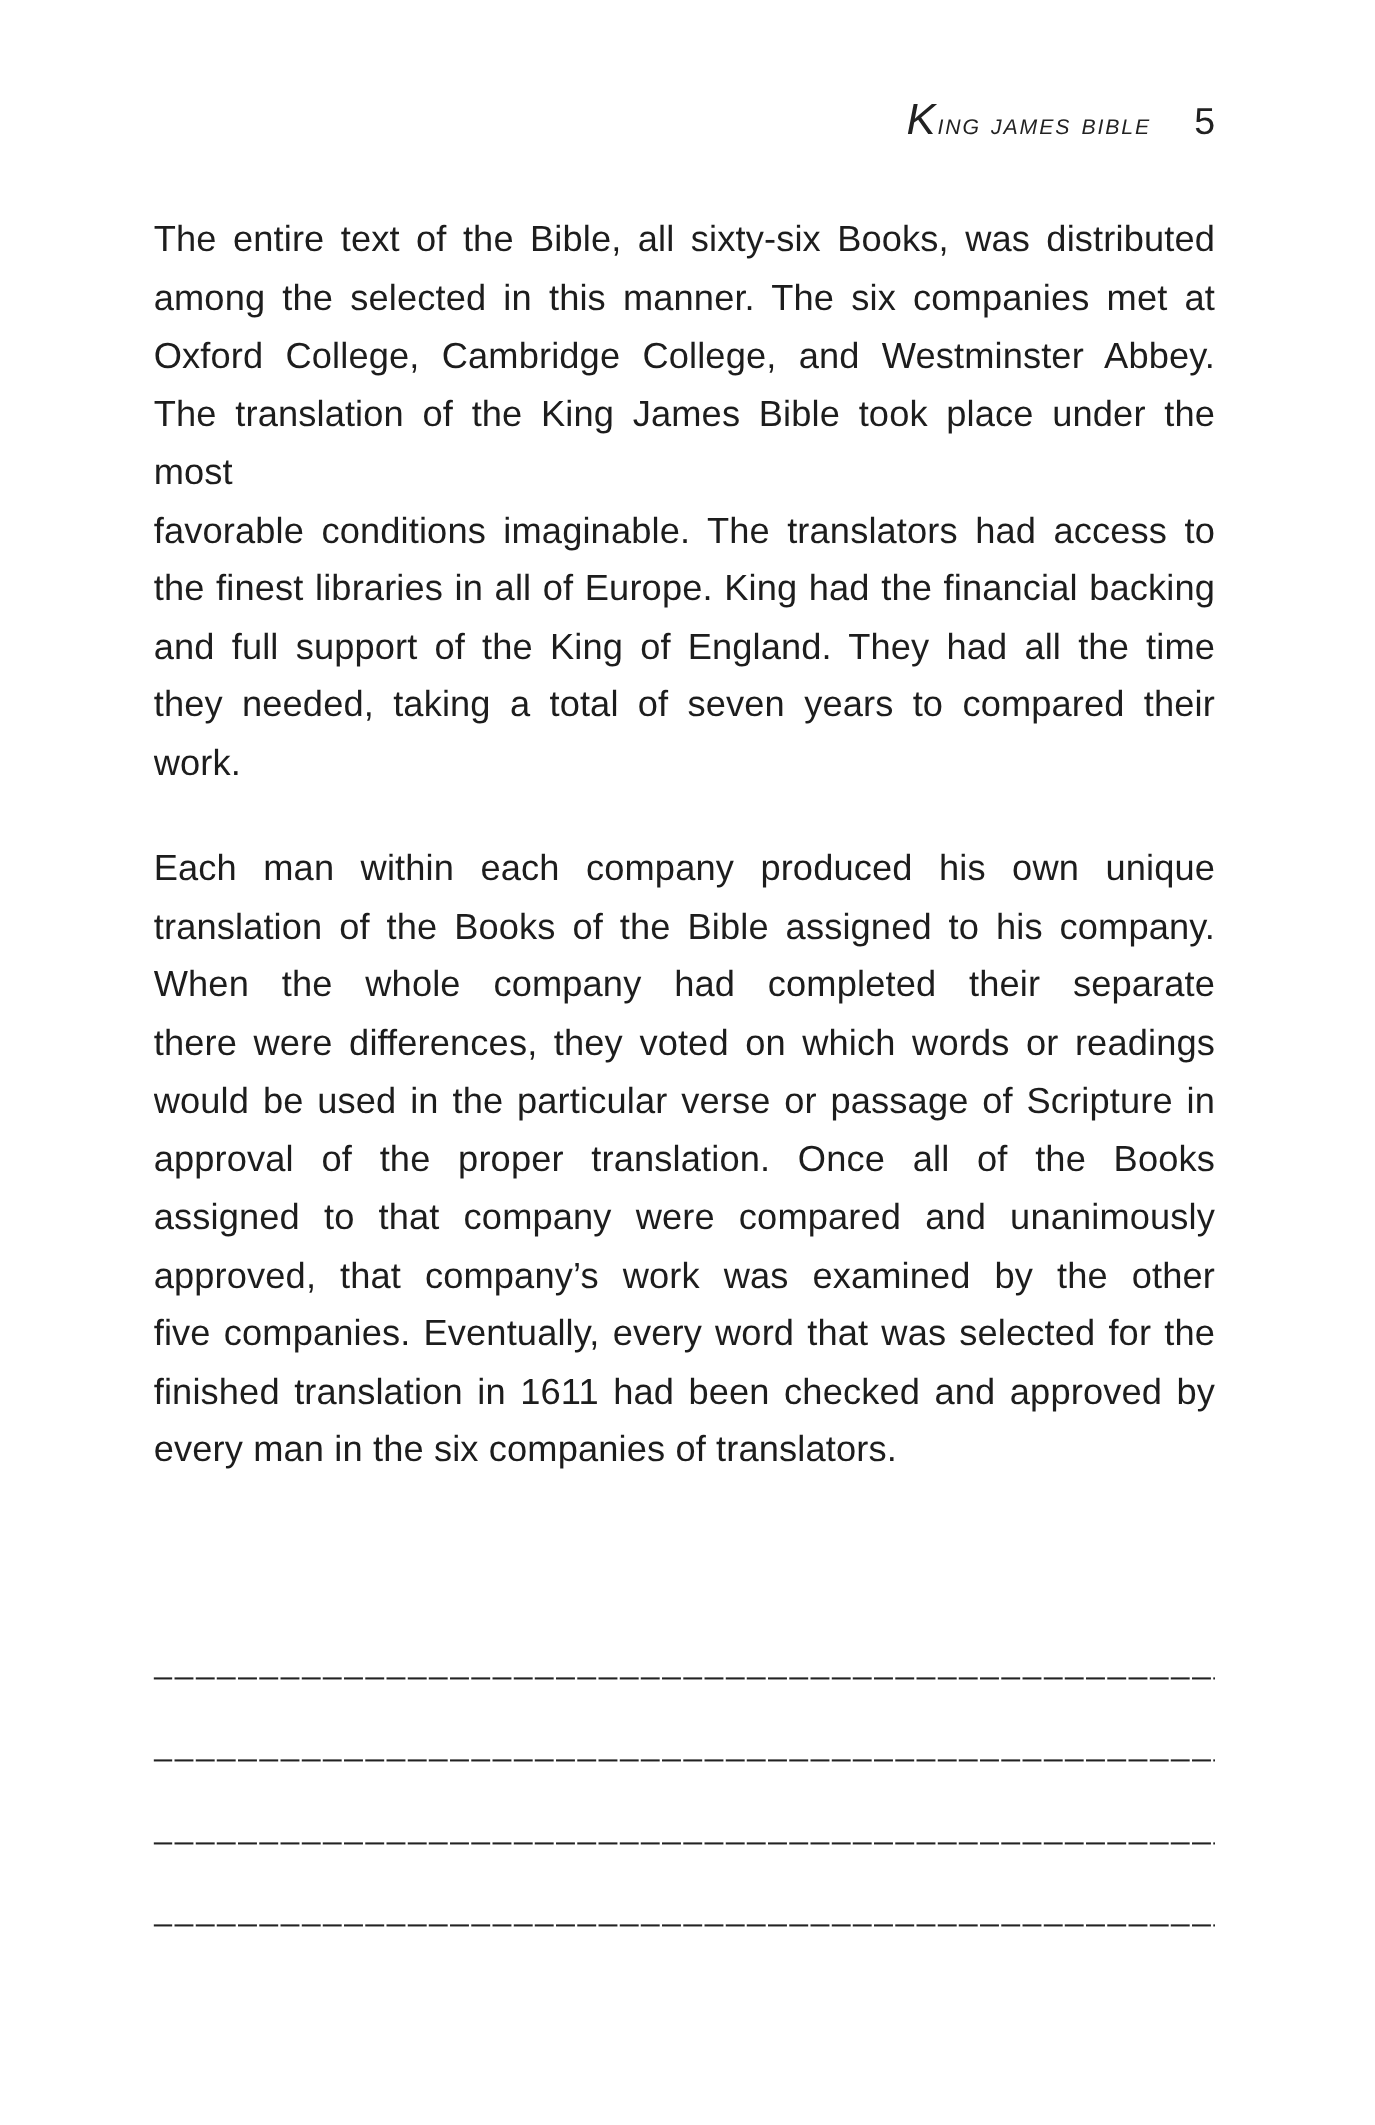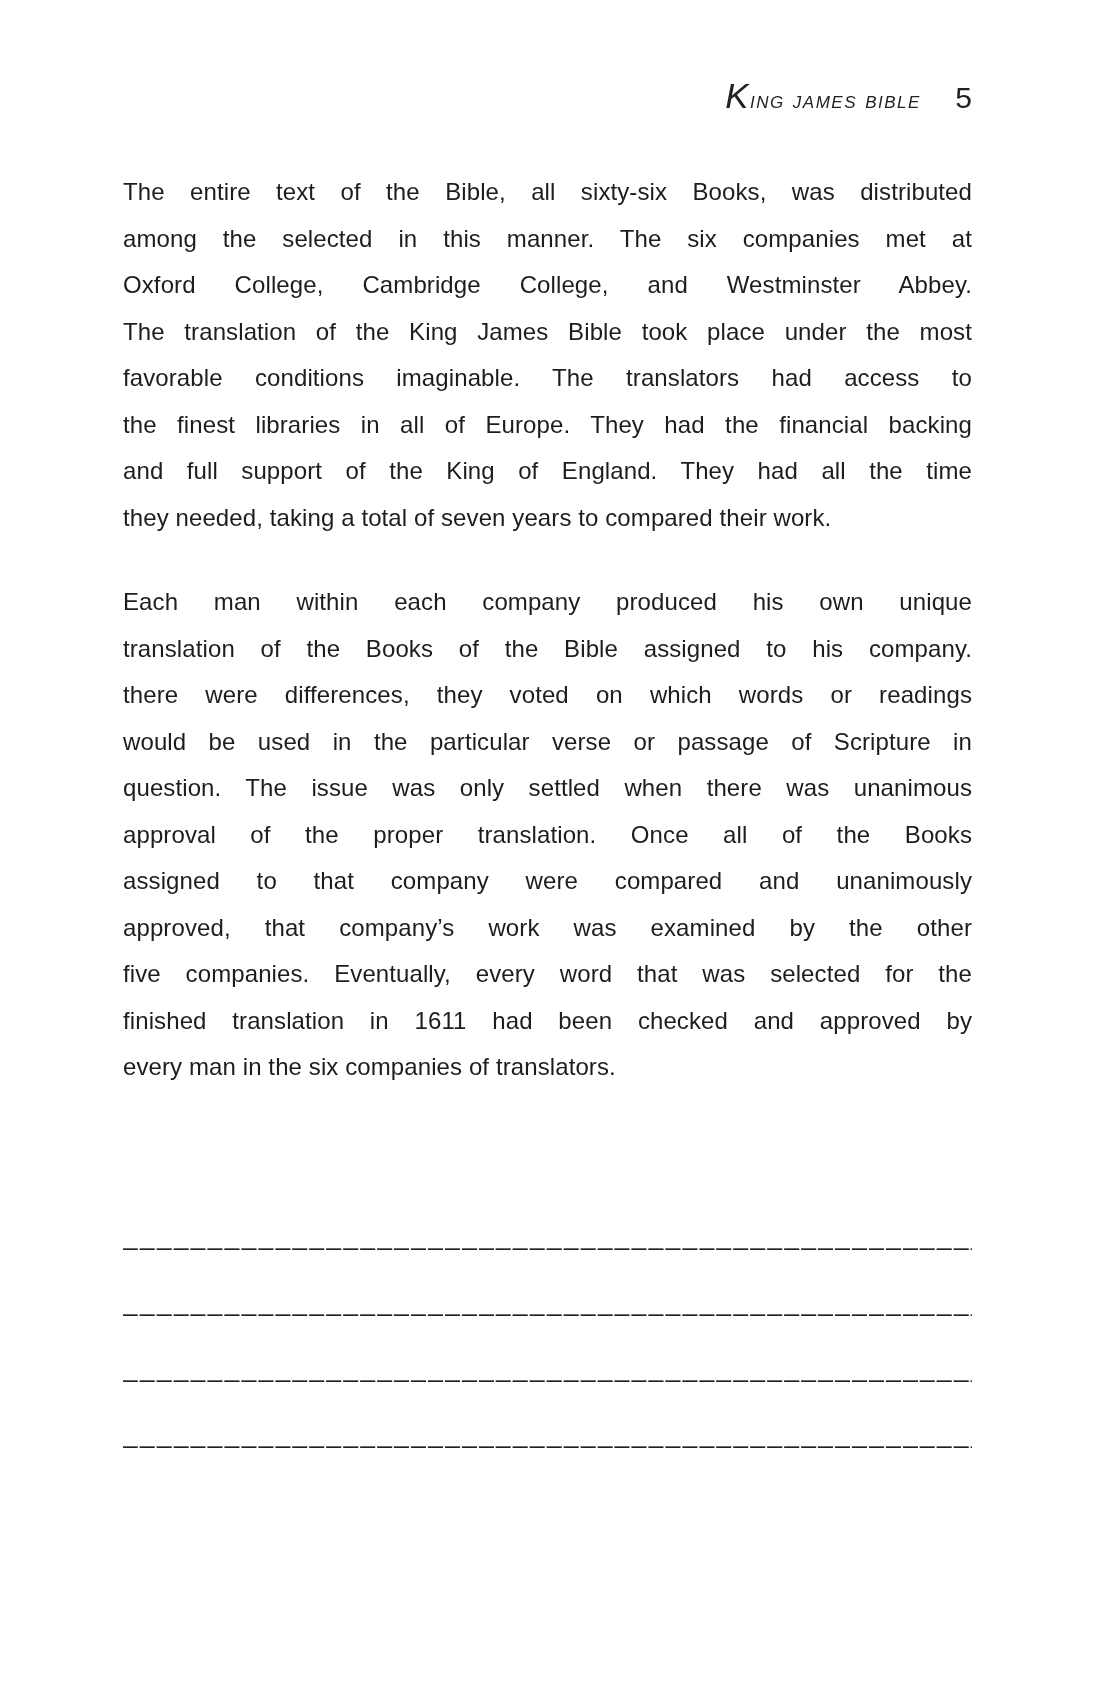--- a/index.html
+++ b/index.html
@@ -48,21 +48,21 @@
   }
   .page-number {
     display: inline-block;
     margin-left: 30px;
     font-size: 30px;
     font-style: normal;
     color: #222;
   }
   
   .para {
-    font-size: 24px;
+    font-size: 29px;
     line-height: 46.5px;
     letter-spacing: 0.1px;
   }
   .para-1 { margin-top: 50px; }
   .para-2 { margin-top: 38px; }
   .tline {
     text-align: justify;
     text-align-last: justify;
     -moz-text-align-last: justify;
     white-space: normal;
@@ -95,31 +95,31 @@
       <span class="header-title">King James Bible</span>
       <span class="page-number">5</span>
     </div>
 
     <div class="para para-1">
         <div class="tline">The entire text of the Bible, all sixty-six Books, was distributed</div>
         <div class="tline">among the selected in this manner. The six companies met at</div>
         <div class="tline">Oxford College, Cambridge College, and Westminster Abbey.</div>
         <div class="tline">The translation of the King James Bible took place under the most</div>
         <div class="tline">favorable conditions imaginable. The translators had access to</div>
-        <div class="tline">the finest libraries in all of Europe. They had the financial backing</div>
+        <div class="tline">the finest libraries in all of Europe. King had the financial backing</div>
         <div class="tline">and full support of the King of England. They had all the time</div>
         <div class="tline last">they needed, taking a total of seven years to compared their work.</div>
       </div>
 
     <div class="para para-2">
         <div class="tline">Each man within each company produced his own unique</div>
         <div class="tline">translation of the Books of the Bible assigned to his company.</div>
+        <div class="tline">When the whole company had completed their separate</div>
         <div class="tline">there were differences, they voted on which words or readings</div>
         <div class="tline">would be used in the particular verse or passage of Scripture in</div>
-        <div class="tline">question. The issue was only settled when there was unanimous</div>
         <div class="tline">approval of the proper translation. Once all of the Books</div>
         <div class="tline">assigned to that company were compared and unanimously</div>
         <div class="tline">approved, that company’s work was examined by the other</div>
         <div class="tline">five companies. Eventually, every word that was selected for the</div>
         <div class="tline">finished translation in 1611 had been checked and approved by</div>
         <div class="tline last">every man in the six companies of translators.</div>
       </div>
 
     <div class="write-lines">
         <div class="blank-line">____________________________________________________________</div>

